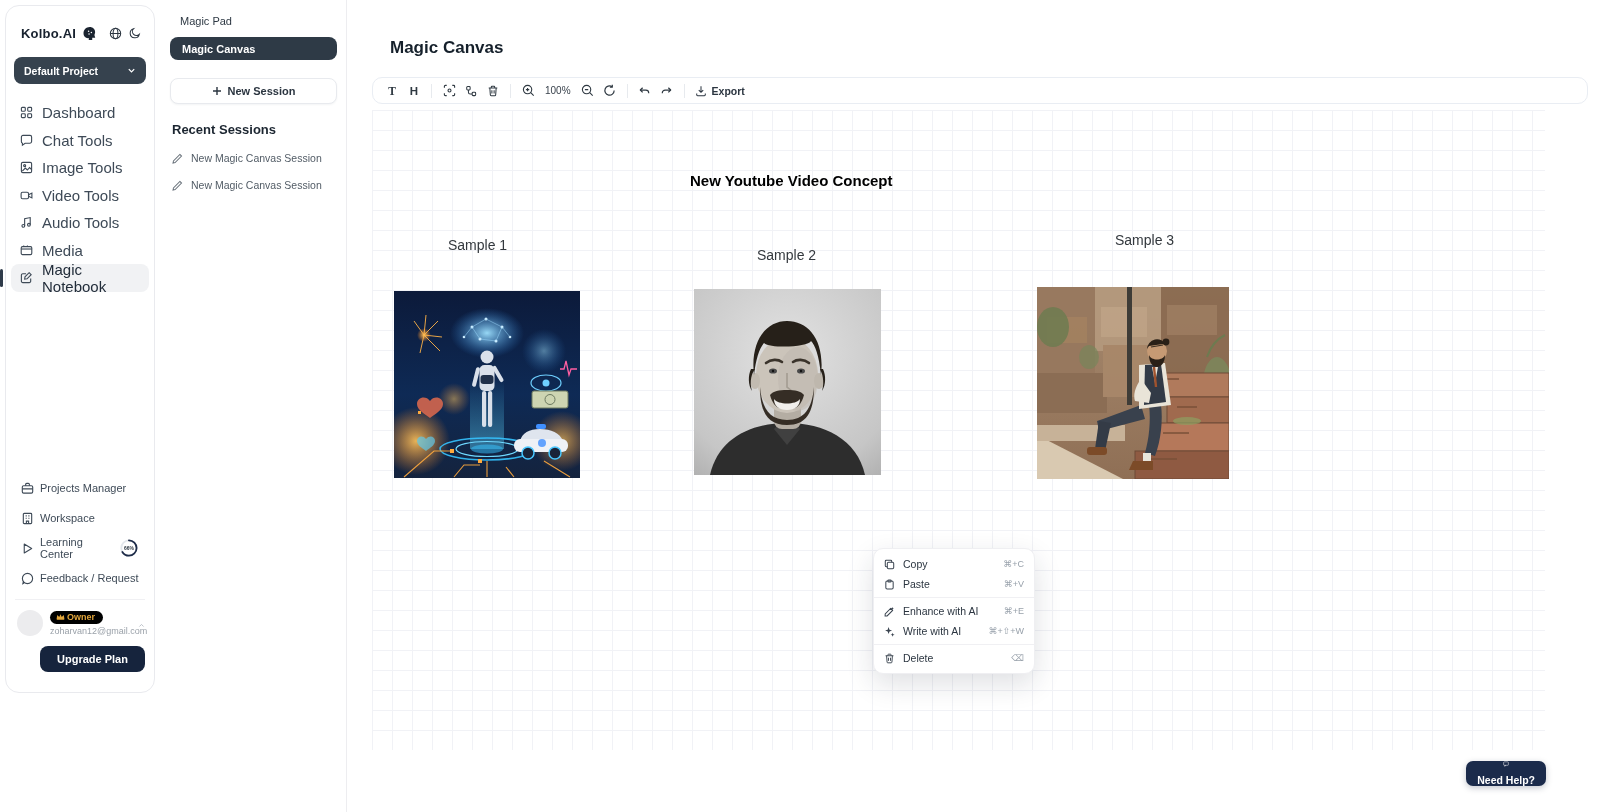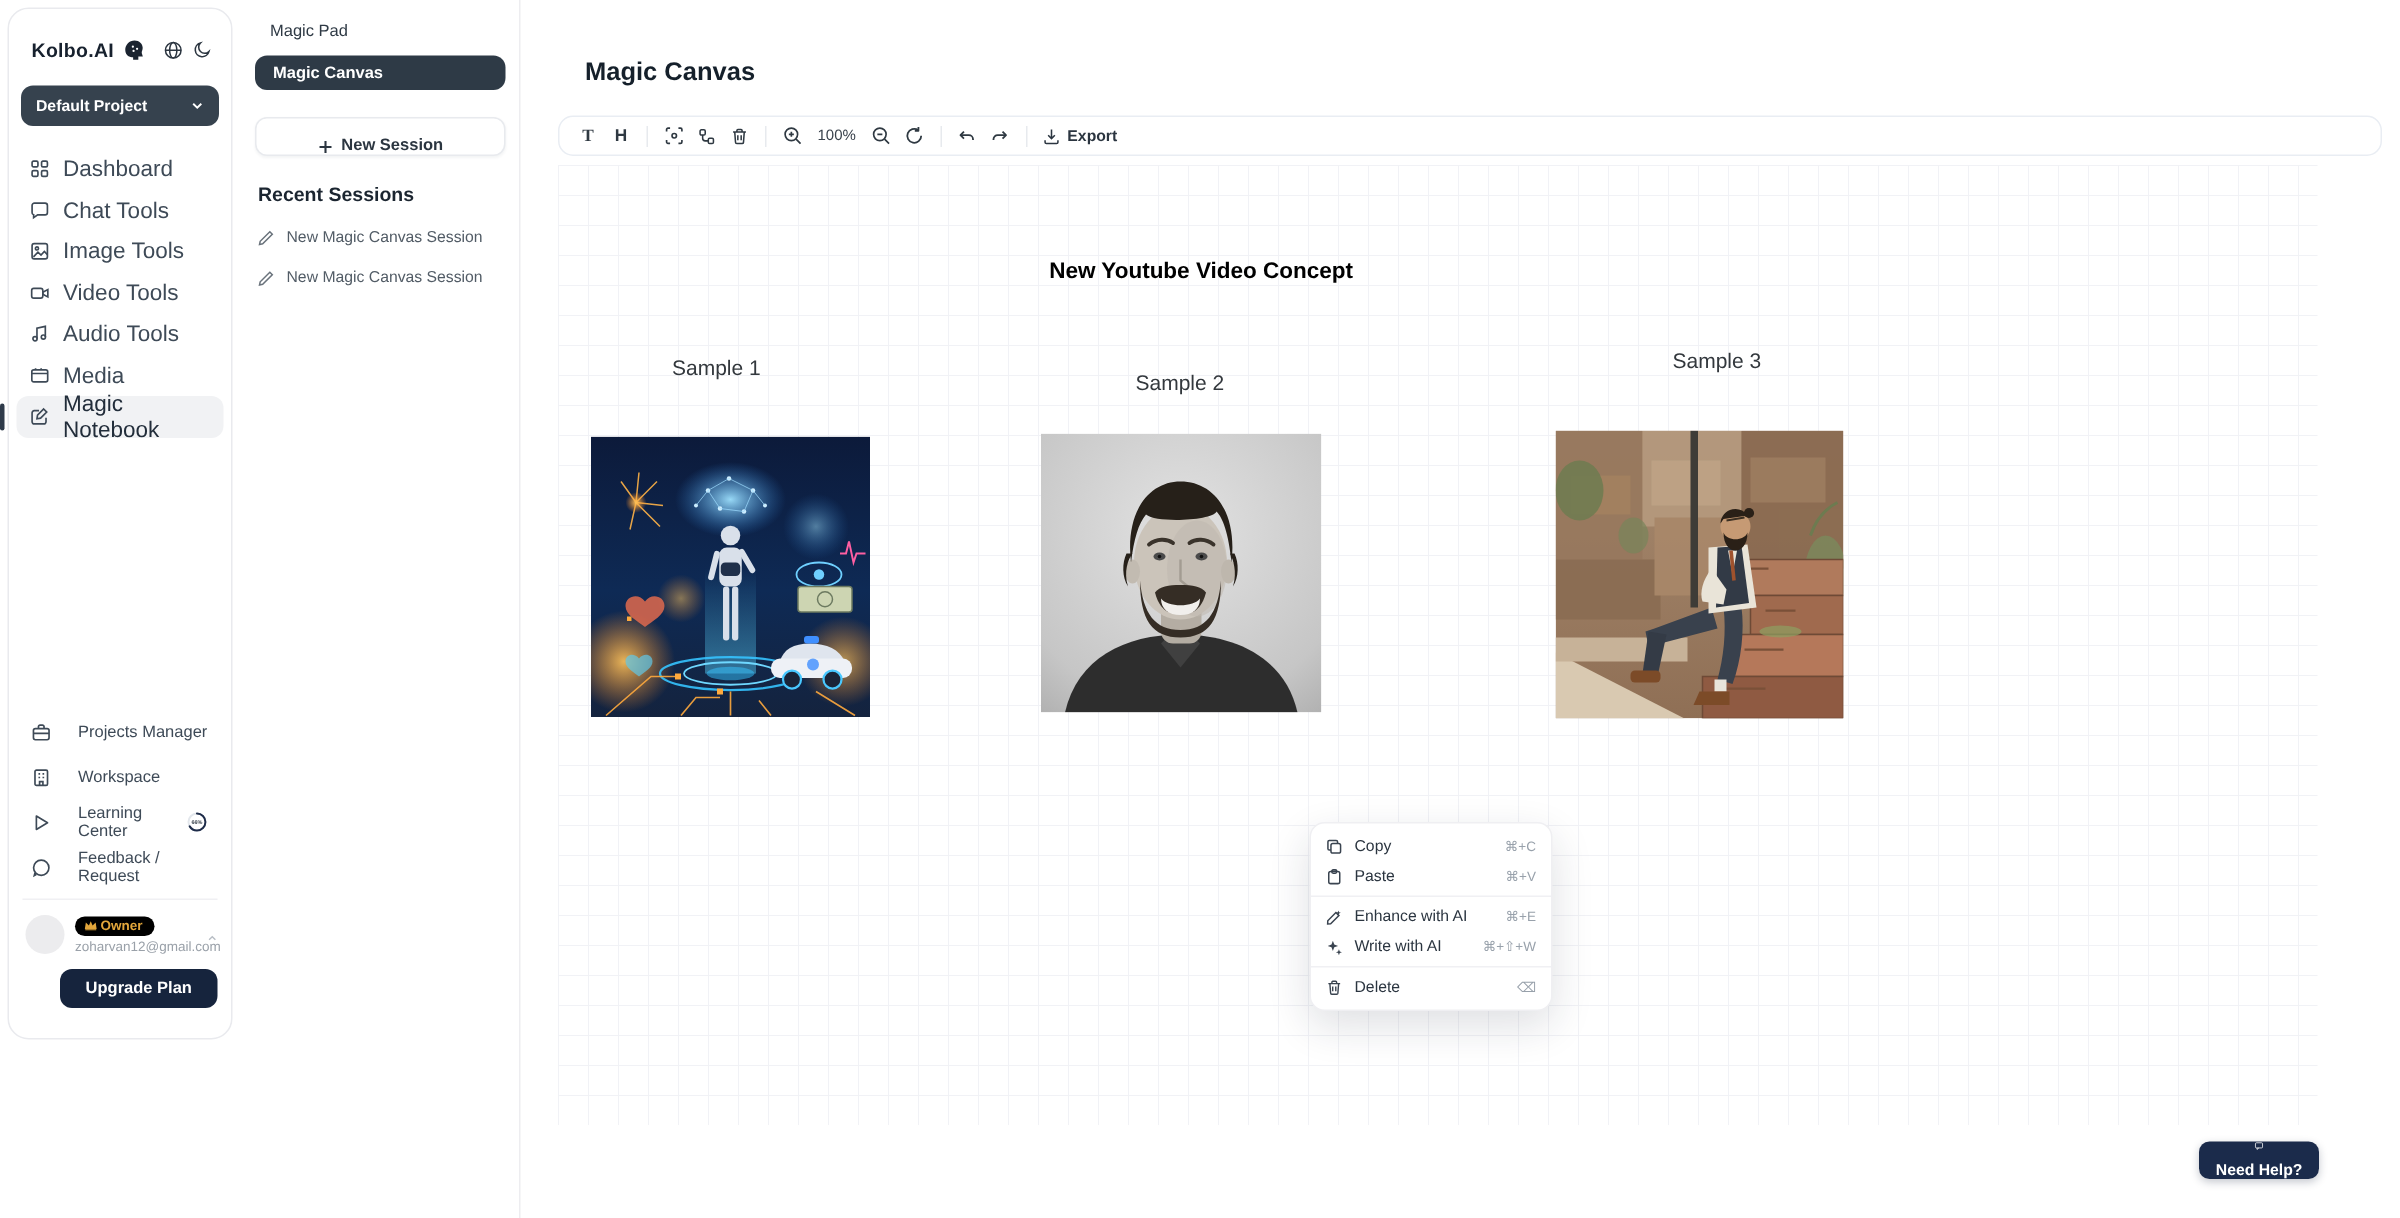--- a/index.html
+++ b/index.html
@@ -19,21 +19,21 @@
     color:#fff; font-size:10.5px; font-weight:700; display:flex; align-items:center;
     justify-content:space-between; padding:0 10px; cursor:pointer;gap:28px; }
   .nav { margin-top:15px; padding:0 5px; position:relative; }
   .nav-item { height:27.5px; display:flex; align-items:center; gap:9px; padding:0 9px;
     font-size:15px; font-weight:500; color:#3e4a57; border-radius:8px; cursor:pointer; }
   .nav-item.active { background:#f1f2f4; color:#222d3a; }
   .active-bar { position:absolute; left:-6px; width:3px; height:18px; background:#2f3b4a; border-radius:3px; }
   .nav-icon { width:13px; height:13px; flex:0 0 13px; color:#3e4a57; }
 
   .sidebar-footer { position:absolute; left:9px; right:9px; bottom:20px; }
-  .foot-item { height:30px; display:flex; align-items:center; gap:18px; padding:0 6px;
+  .foot-item { height:30px; display:flex; align-items:center; gap:6px; padding:0 6px;
     font-size:11px; font-weight:500; color:#3e4a57; cursor:pointer; }
   .ring { margin-left:2px; position:relative; width:22px; height:22px; }
   .ring text { font-size:5.5px; font-weight:700; fill:#2b3540; }
   .divider-h { height:1px; background:#f0f0f3; margin:6px 0 8px; }
   .user-row { display:flex; align-items:center; gap:7px; padding:2px 2px 10px; position:relative; }
   .avatar { width:26px; height:26px; border-radius:50%; background:#ececee; flex:0 0 26px; }
   .user-col { display:flex; flex-direction:column; align-items:flex-start; gap:2px; min-width:0; }
   .owner-badge { background:#000000; color:#e2a63b; font-size:9px; font-weight:700;
     padding:1.5px 8px 1.5px 6px; border-radius:9px; display:flex; align-items:center; gap:2px; }
   .email { font-size:9px; color:#9aa1a9; white-space:nowrap; }
@@ -41,21 +41,21 @@
   .upgrade-btn { height:26px; background:#16243d; border-radius:8px; color:#fff;
     font-size:11px; font-weight:700; display:flex; align-items:center; justify-content:center; cursor:pointer;margin-left:25px; }
 
   
   .sessions-panel { position:absolute; left:160px; top:0; width:187px; height:812px;
     border-right:1px solid #ededf0; background:#fff; }
   .magic-pad { margin:15px 12px 0 20px; font-size:11px; color:#2e3944; cursor:pointer; }
   .magic-canvas-pill { margin:10px 9px 0 10px; height:23px; background:#2e3a46; border-radius:8px;
     color:#fff; font-size:11px; font-weight:700; display:flex; align-items:center; padding:0 12px; cursor:pointer; }
   .new-session { margin:18px 9px 0 10px; height:26px; background:#fff; border:1px solid #e8eaee;
-    border-radius:8px; box-shadow:0 1px 2px rgba(20,30,50,.05); display:flex; align-items:flex-end;
+    border-radius:8px; box-shadow:0 1px 2px rgba(20,30,50,.05); display:flex; align-items:center;
     justify-content:center; gap:6px; font-size:11px; font-weight:600; color:#2b3540; cursor:pointer; }
   .recent-heading { margin:18px 0 0 12px; font-size:13px; font-weight:800; color:#1b2530; }
   .session-item { margin:15px 0 0 12px; display:flex; align-items:center; gap:8px;
     font-size:10.5px; color:#525c66; cursor:pointer; }
   .session-item svg { color:#6a737c; }
 
   
   .main { position:absolute; left:347px; top:0; width:1253px; height:812px; }
   .page-title { position:absolute; left:43px; top:38px; font-size:17px; font-weight:800; color:#15202b; }
 
@@ -68,21 +68,21 @@
   .tbtn.sans { font-family:"Liberation Sans","DejaVu Sans",sans-serif; font-weight:600; }
   .tsep { width:1px; height:14px; background:#e7eaee; margin:0 6px; }
   .zoom-level { font-size:10px; color:#39424c; padding:0 6px; cursor:default; }
   .export-btn { display:flex; align-items:center; gap:5px; font-size:10.5px; font-weight:600;
     color:#2b3540; padding:0 4px; cursor:pointer; }
 
   .canvas { position:absolute; left:25px; top:110px; width:1173px; height:640px;
     background-image:linear-gradient(#f1f2f6 1px,transparent 1px),
                      linear-gradient(90deg,#f1f2f6 1px,transparent 1px);
     background-size:20px 20px; }
-  .board-title { position:absolute; left:318px; top:62px; width:212px; text-align:right;
+  .board-title { position:absolute; left:318px; top:62px; width:212px; text-align:left;
     font-size:15px; font-weight:700; color:#000; }
   .sample-label { position:absolute; font-size:14px; color:#33383d; }
   .canvas-img { position:absolute; overflow:hidden; }
 
   
   .ctx-menu { position:absolute; left:501px; top:438px; width:162px; background:#fff;
     border:1px solid #efeff2; border-radius:10px; box-shadow:0 10px 28px rgba(25,35,55,.14);
     padding:5px 0; z-index:10; }
   .ctx-item { height:20px; display:flex; align-items:center; gap:8px; padding:0 10px;
     font-size:10.5px; color:#2b3540; cursor:pointer; }

